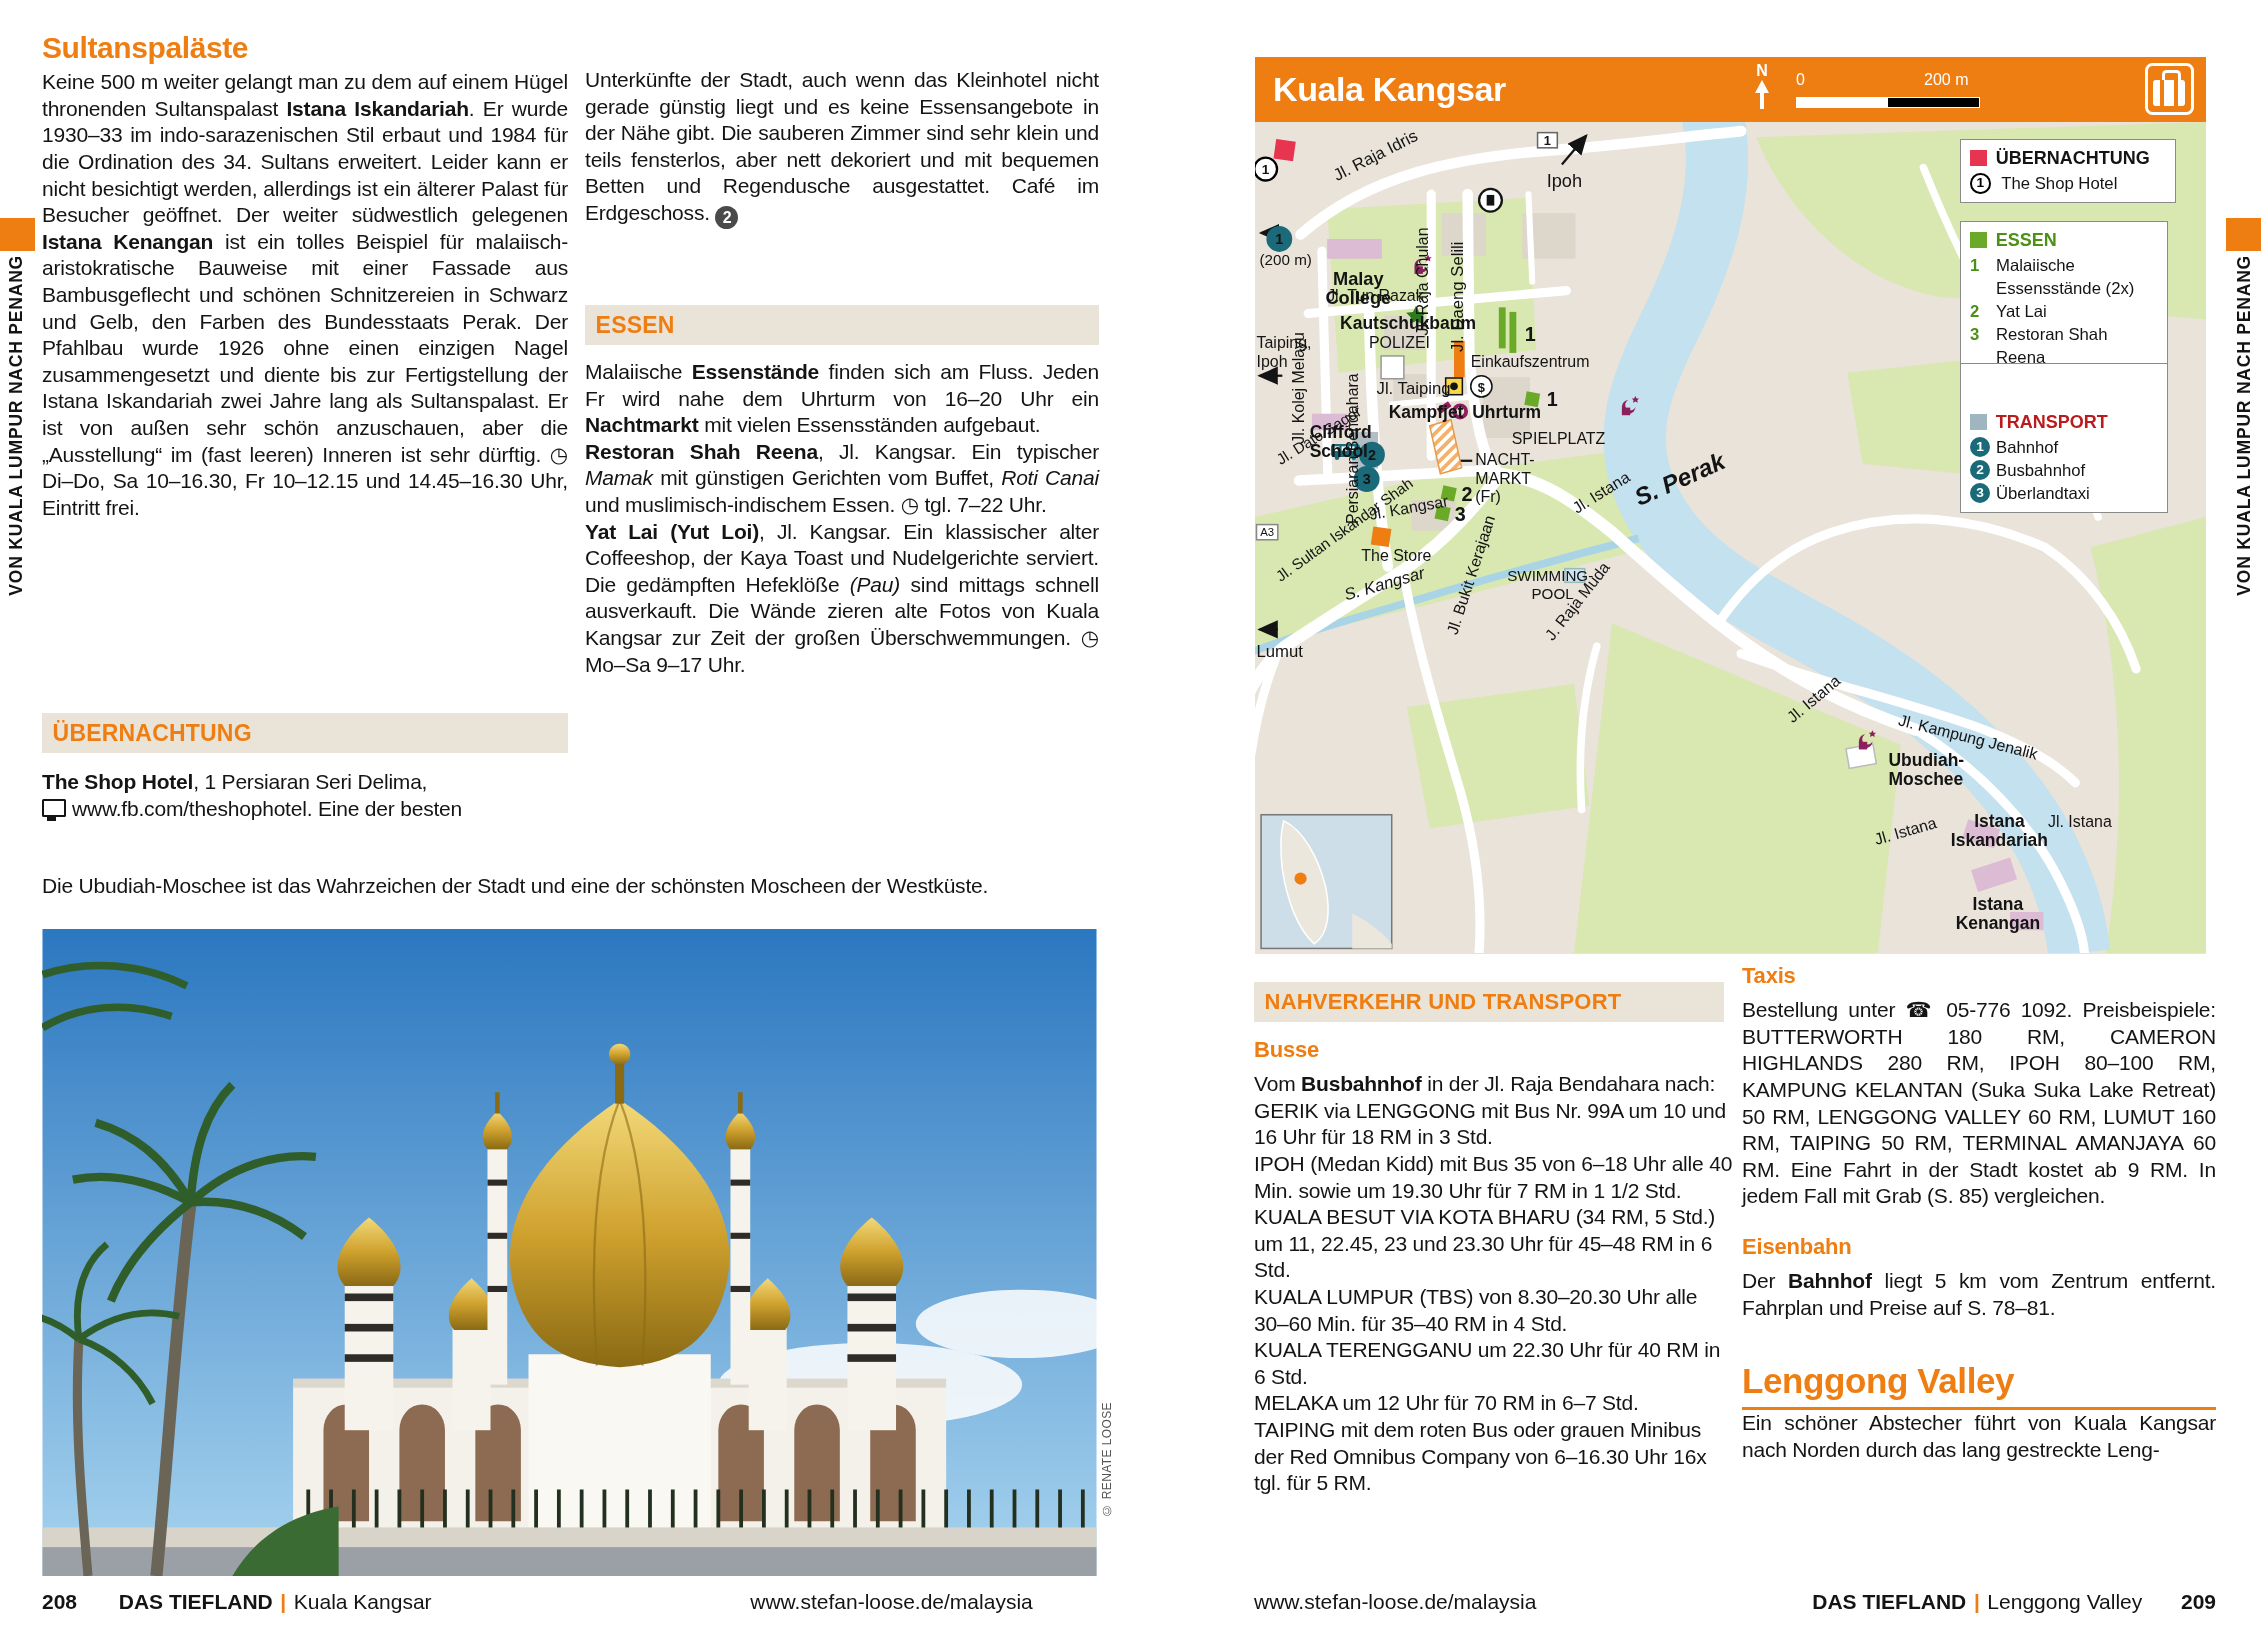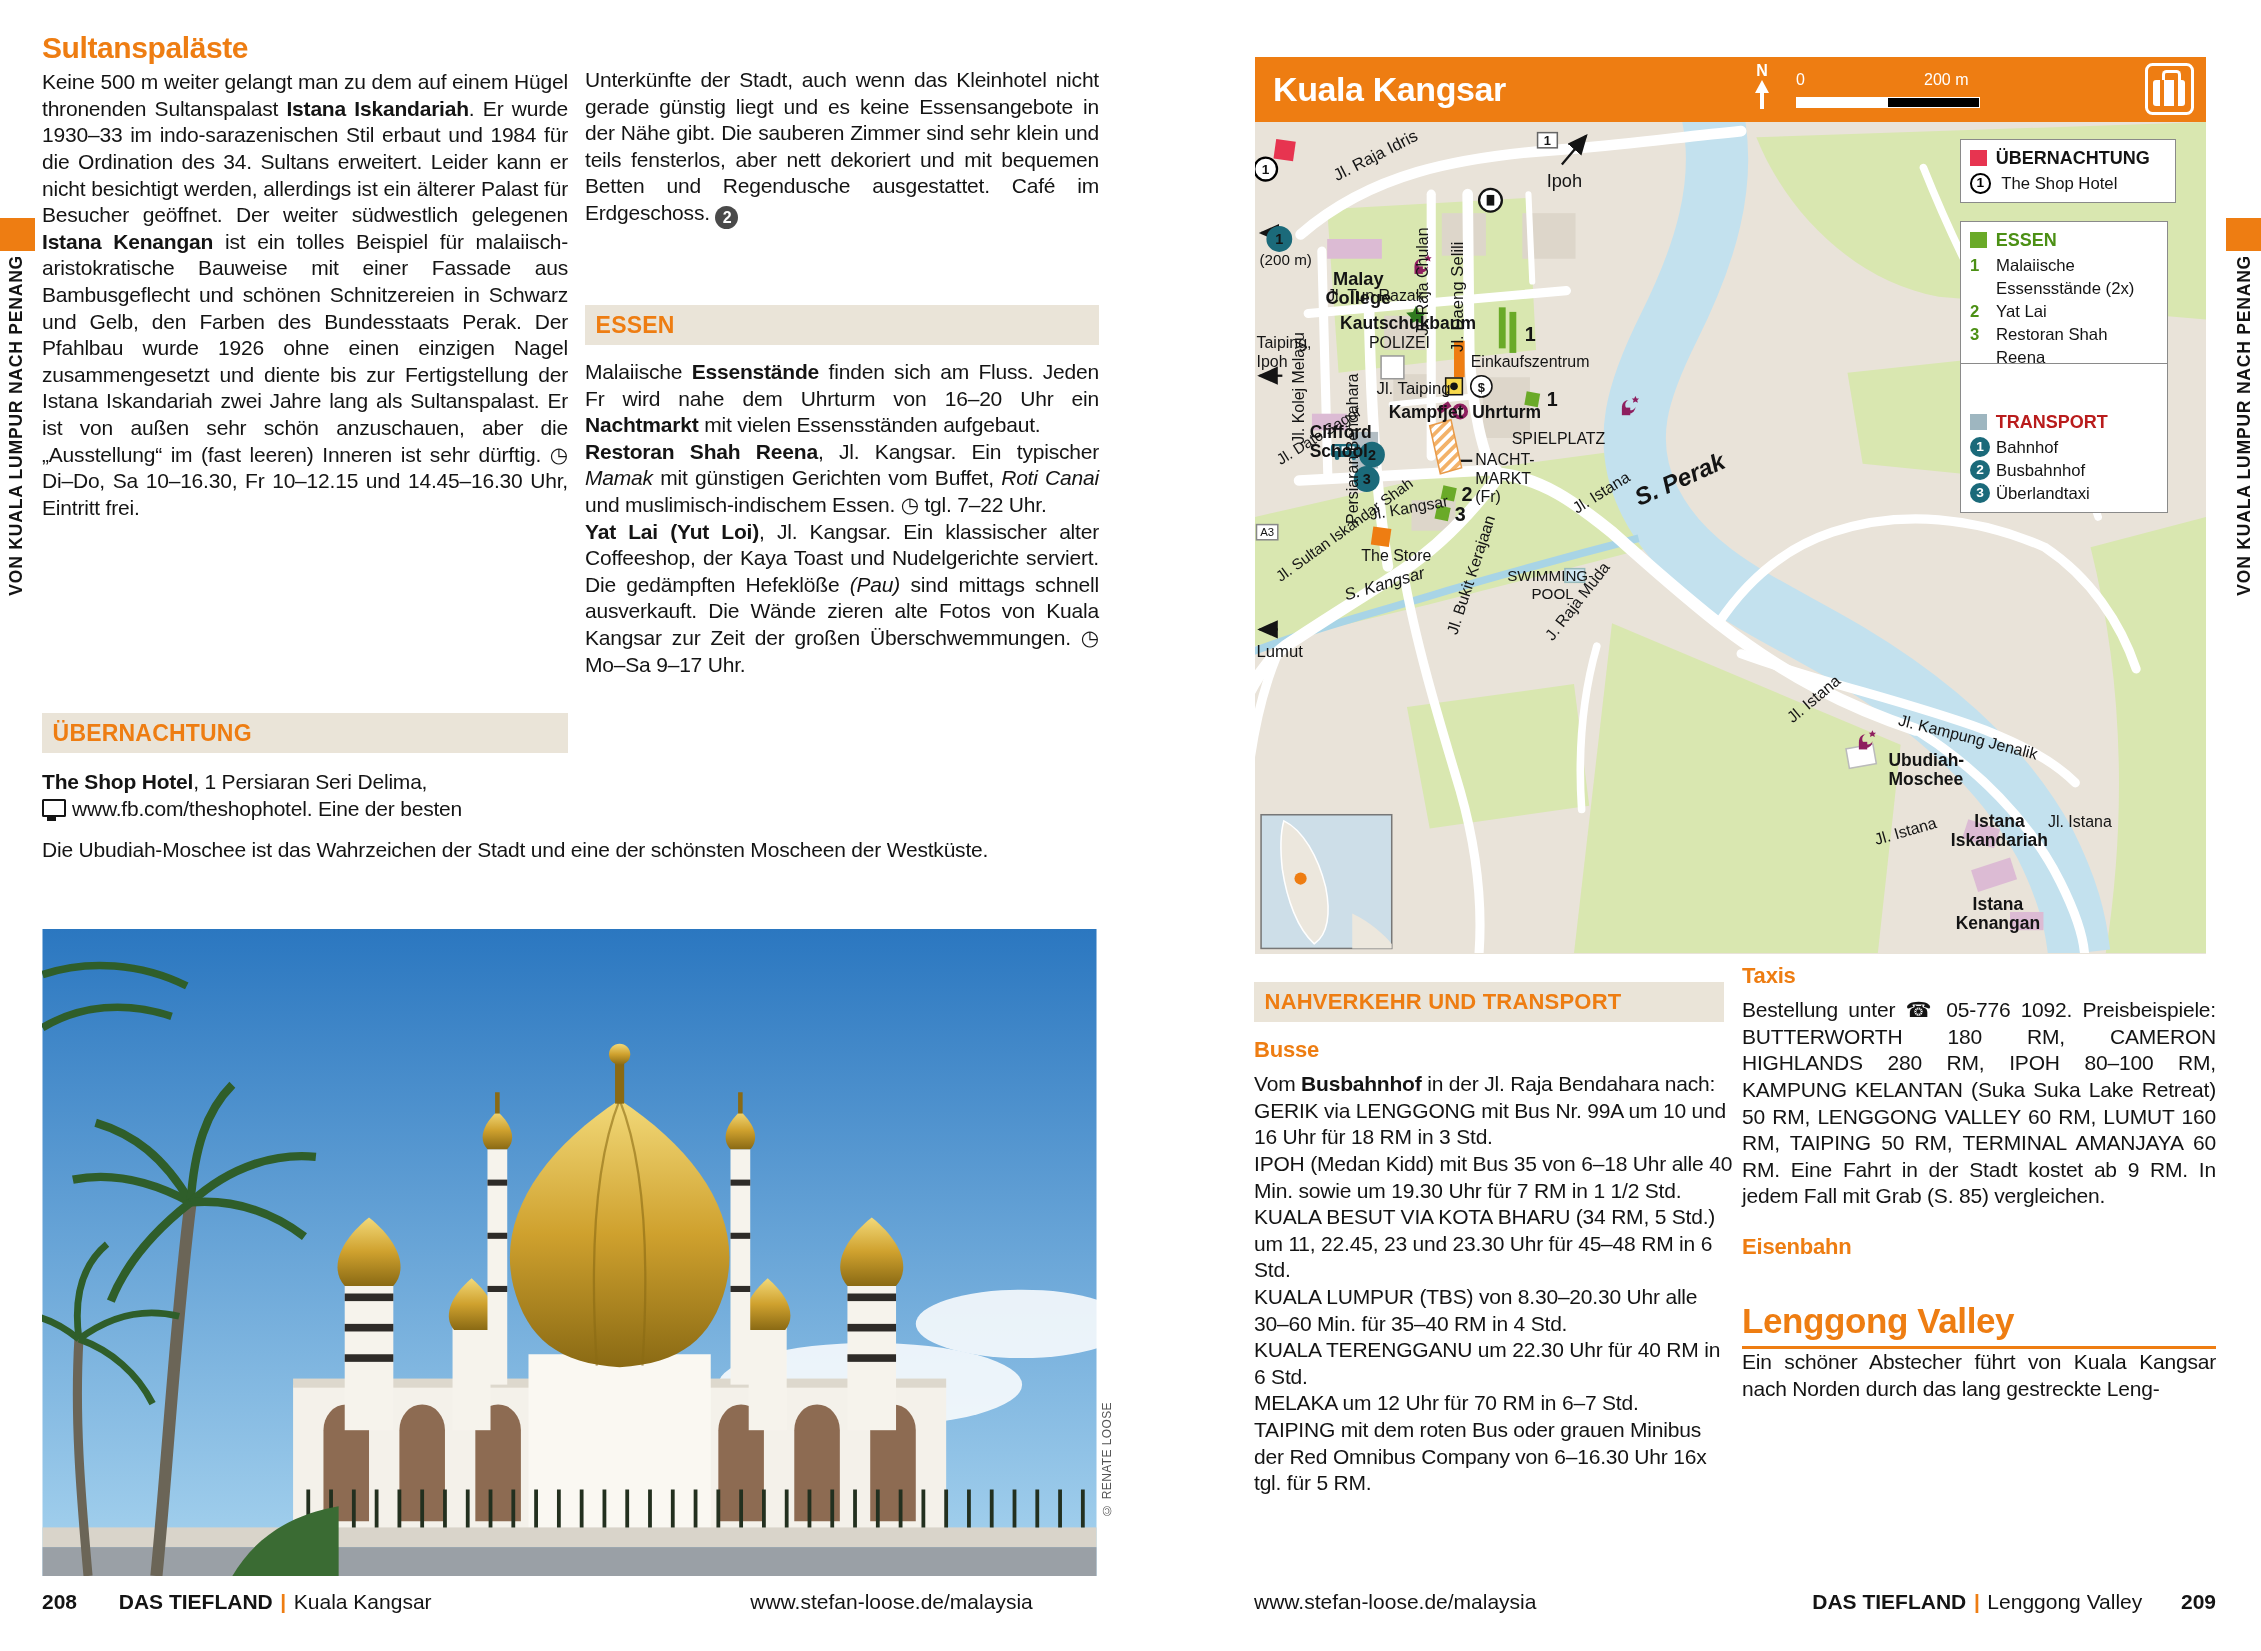--- a/index.html
+++ b/index.html
@@ -73,21 +73,21 @@
   <div class="col" style="left:585px;top:67px;width:514px;">
     <p><span>Unterkünfte der Stadt, auch wenn das Kleinhotel nicht gerade günstig liegt und es keine Essensangebote in der Nähe gibt. Die sauberen Zimmer sind sehr klein und teils fensterlos, aber nett dekoriert und mit bequemen Betten und Regendusche ausgestattet. Café im Erdgeschoss.</span> <span class="badge">2</span></p>
   </div>
   <div class="bar" style="left:585px;top:305px;width:514px;">ESSEN</div>
   <div class="col" style="left:585px;top:359px;width:514px;">
     <p>Malaiische <b>Essenstände</b> finden sich am Fluss. Jeden Fr wird nahe dem Uhrturm von 16–20 Uhr ein <b>Nachtmarkt</b> mit vielen Essensständen aufgebaut.</p>
     <p><b>Restoran Shah Reena</b>, Jl. Kangsar. Ein typischer <i>Mamak</i> mit günstigen Gerichten vom Buffet, <i>Roti Canai</i> und muslimisch-indischem Essen. ◷ tgl. 7–22 Uhr.</p>
     <p><b>Yat Lai (Yut Loi)</b>, Jl. Kangsar. Ein klassischer alter Coffeeshop, der Kaya Toast und Nudelgerichte serviert. Die gedämpften Hefeklöße <i>(Pau)</i> sind mittags schnell ausverkauft. Die Wände zieren alte Fotos von Kuala Kangsar zur Zeit der großen Überschwemmungen. ◷ Mo–Sa 9–17 Uhr.</p>
   </div>
 
-  <div class="caption" style="left:42px;top:838px;width:1057px;">Die Ubudiah-Moschee ist das Wahrzeichen der Stadt und eine der schönsten Moscheen der Westküste.</div>
+  <div class="caption" style="left:42px;top:874px;width:1057px;">Die Ubudiah-Moschee ist das Wahrzeichen der Stadt und eine der schönsten Moscheen der Westküste.</div>
 
   <svg style="position:absolute;left:42px;top:929px;" width="1055" height="647" viewBox="0 0 1388 852">
     <defs>
       <linearGradient id="sky" x1="0" y1="0" x2="0" y2="1">
         <stop offset="0" stop-color="#2b77c0"></stop>
           <stop offset="1" stop-color="#a8d4ef"></stop>
       </linearGradient>
       <linearGradient id="gold" x1="0" y1="0" x2="0" y2="1">
         <stop offset="0" stop-color="#f2d979"></stop>
           <stop offset="0.5" stop-color="#cfa12e"></stop>
@@ -435,20 +435,21 @@
     <p class="route">KUALA BESUT VIA KOTA BHARU (34 RM, 5 Std.) um 11, 22.45, 23 und 23.30 Uhr für 45–48 RM in 6 Std.</p>
     <p class="route">KUALA LUMPUR (TBS) von 8.30–20.30 Uhr alle 30–60 Min. für 35–40 RM in 4 Std.</p>
     <p class="route">KUALA TERENGGANU um 22.30 Uhr für 40 RM in 6 Std.</p>
     <p class="route">MELAKA um 12 Uhr für 70 RM in 6–7 Std.</p>
     <p class="route">TAIPING mit dem roten Bus oder grauen Minibus der Red Omnibus Company von 6–16.30 Uhr 16x tgl. für 5 RM.</p>
   </div>
   <div class="col" style="left:1742px;top:963px;width:474px;">
     <div class="h3">Taxis</div>
     <p>Bestellung unter ☎ 05-776 1092. Preisbeispiele: BUTTERWORTH 180 RM, CAMERON HIGHLANDS 280 RM, IPOH 80–100 RM, KAMPUNG KELANTAN (Suka Suka Lake Retreat) 50 RM, LENGGONG VALLEY 60 RM, LUMUT 160 RM, TAIPING 50 RM, TERMINAL AMANJAYA 60 RM. Eine Fahrt in der Stadt kostet ab 9 RM. In jedem Fall mit Grab (S. 85) vergleichen.</p>
     <div class="h3" style="margin-top:24px;">Eisenbahn</div>
+    <p>Der <b>Bahnhof</b> liegt 5 km vom Zentrum entfernt. Fahrplan und Preise auf S. 78–81.</p>
     <div style="margin-top:47px;border-bottom:3px solid #ee7d12;padding-bottom:12px;font-size:35px;font-weight:bold;color:#ee7d12;letter-spacing:-0.4px;">Lenggong Valley</div>
     <p style="">Ein schöner Abstecher führt von Kuala Kangsar nach Norden durch das lang gestreckte Leng-</p>
   </div>
 
   <div class="footer" style="left:1254px;top:1590px;">www.stefan-loose.de/malaysia</div>
   <div class="footer" style="left:1742px;top:1590px;width:474px;text-align:right;">
     <span class="fbold">DAS TIEFLAND</span><span class="fsep">|</span><span>Lenggong Valley</span>
     <span style="display:inline-block;width:27px;"></span>
     <span class="fbold">209</span>
   </div>

